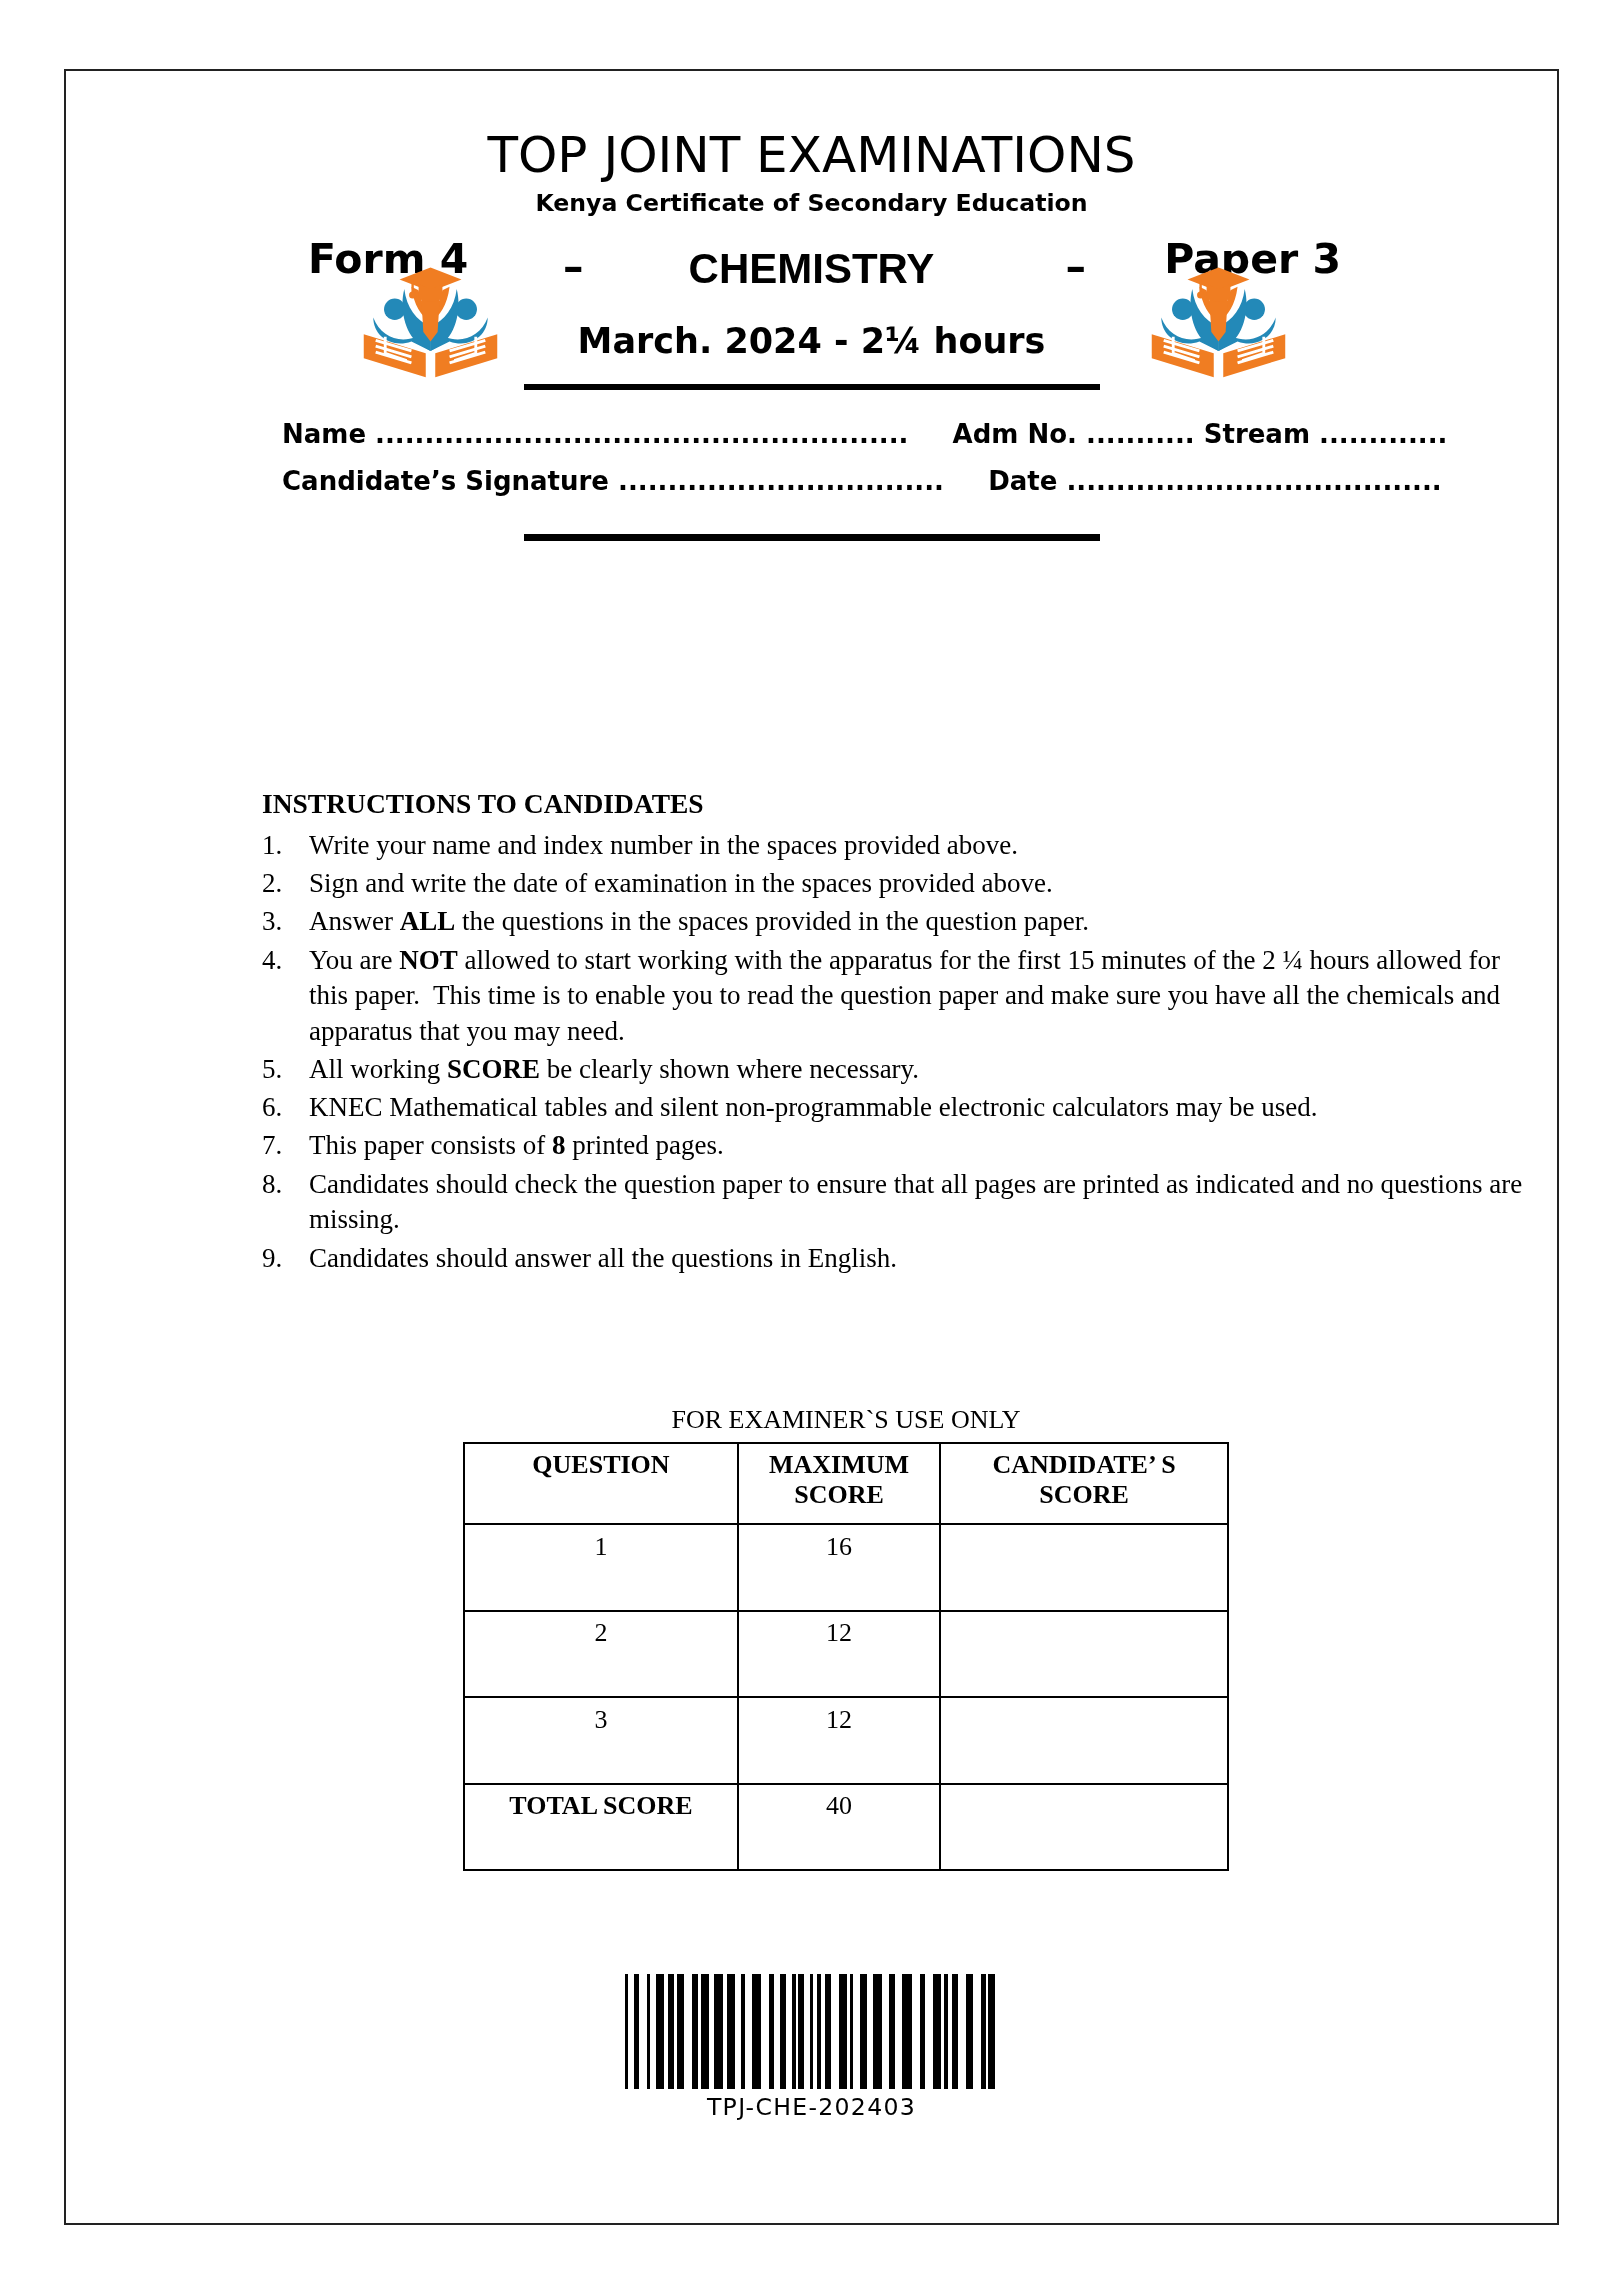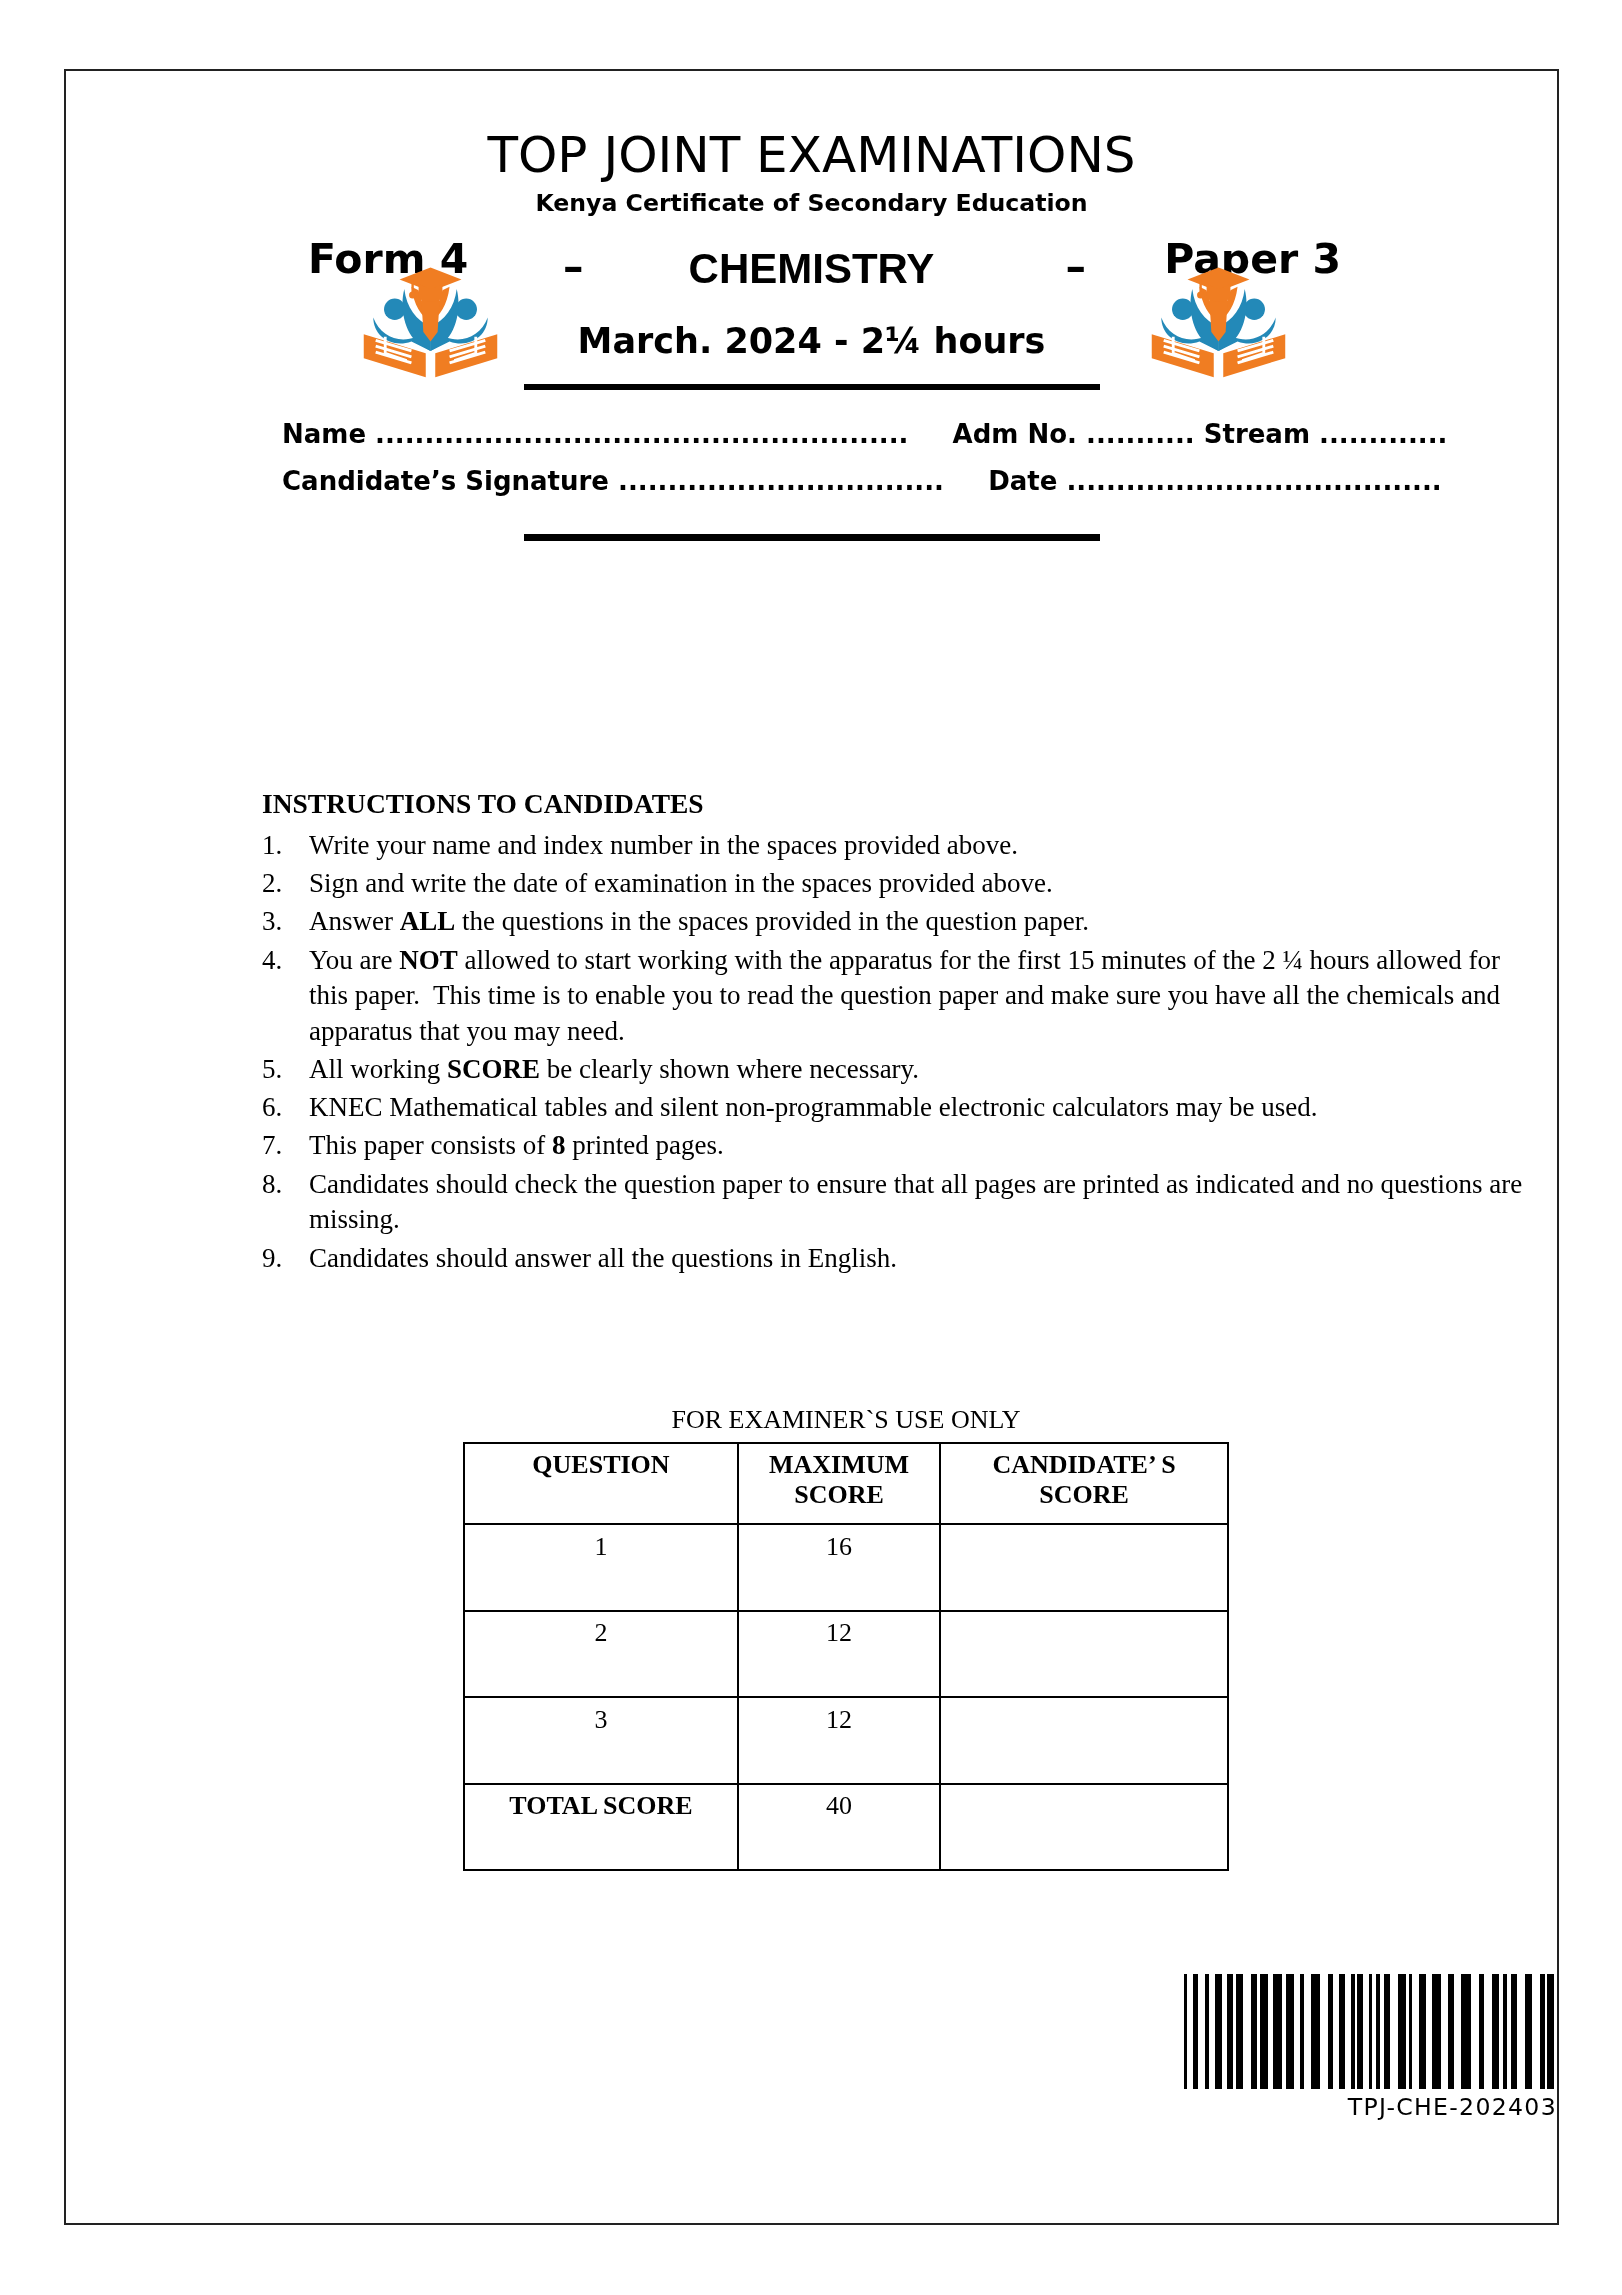--- a/index.html
+++ b/index.html
@@ -228,21 +228,21 @@
   td.total-label {
     font-weight: bold;
   }
 
   
   .barcode-block {
     position: absolute;
     left: 0;
     right: 0;
     top: 1894px;
-    text-align: right;
+    text-align: center;
   }
   .barcode-bars {
     display: inline-block;
     height: 115px;
     line-height: 0;
     font-size: 0;
     white-space: nowrap;
   }
   .barcode-bars i {
     display: inline-block;

